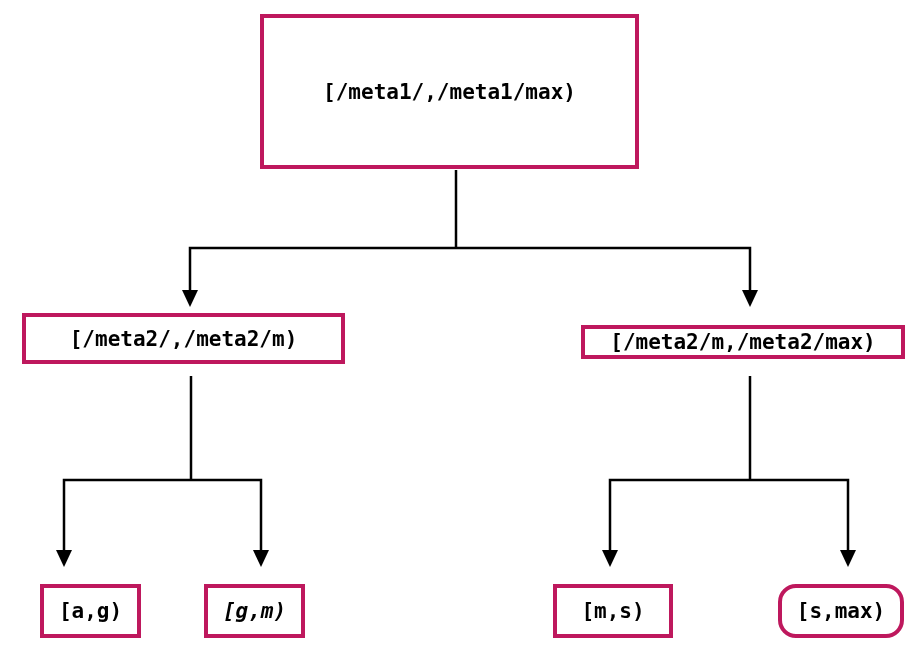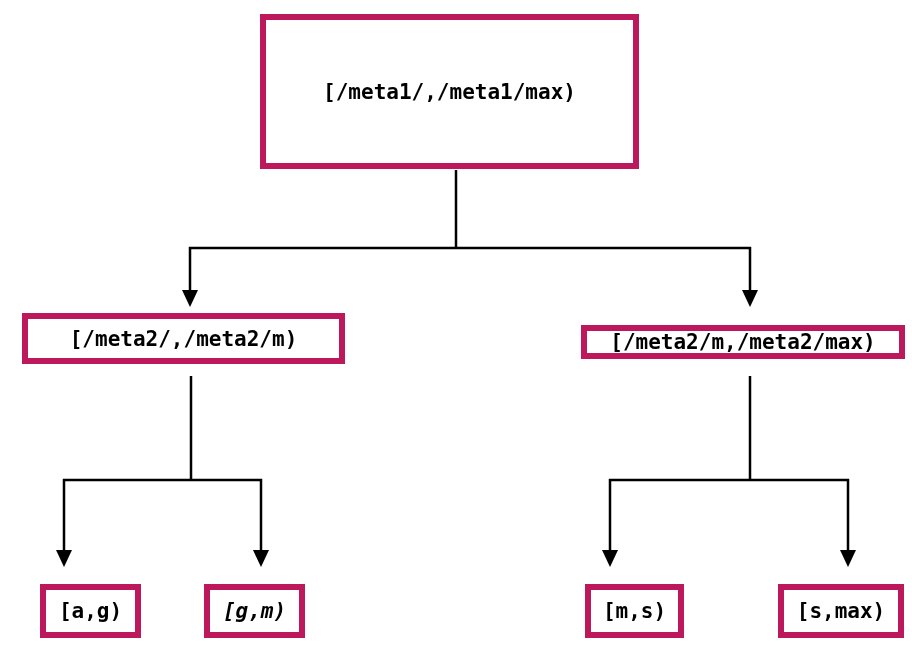--- a/index.html
+++ b/index.html
@@ -17,38 +17,38 @@
   .edges-layer {
     position: absolute;
     left: 0;
     top: 0;
     width: 912px;
     height: 652px;
   }
   .node {
     position: absolute;
     box-sizing: border-box;
-    border: 6px solid #be185d;
+    border: 4px solid #be185d;
     background: #ffffff;
     display: flex;
     align-items: center;
     justify-content: center;
     font-family: "DejaVu Sans Mono", "Liberation Mono", monospace;
     font-weight: 700;
     font-size: 21px;
     color: #000000;
     white-space: nowrap;
   }
   .node-root  { left: 260px; top: 14px;  width: 379px; height: 155px; }
   .node-left  { left: 22px;  top: 313px; width: 323px; height: 51px; }
   .node-right { left: 581px; top: 325px; width: 324px; height: 34px; }
   .leaf-ag    { left: 8px;   top: 584px; width: 101px; height: 54px; margin-left: 32px; }
   .leaf-gm    { left: 204px; top: 584px; width: 101px; height: 54px; font-style: italic; }
-  .leaf-ms    { left: 553px; top: 584px; width: 99px; height: 54px; margin-left: 32px; }
-  .leaf-smax  { left: 778px; top: 584px; width: 126px; height: 54px; }
+  .leaf-ms    { left: 553px; top: 584px; width: 120px; height: 54px; }
+  .leaf-smax  { left: 778px; top: 584px; width: 126px; height: 54px; border-radius: 18px; }
 </style>
 </head>
 <body>
 
 <div class="canvas">
 
   <svg class="edges-layer" width="912" height="652" viewBox="0 0 912 652" fill="none" stroke="#000000" stroke-width="2.5">
 
     <path d="M456 170 V248"></path>
     <path d="M190 291 V248 H750 V291"></path>

